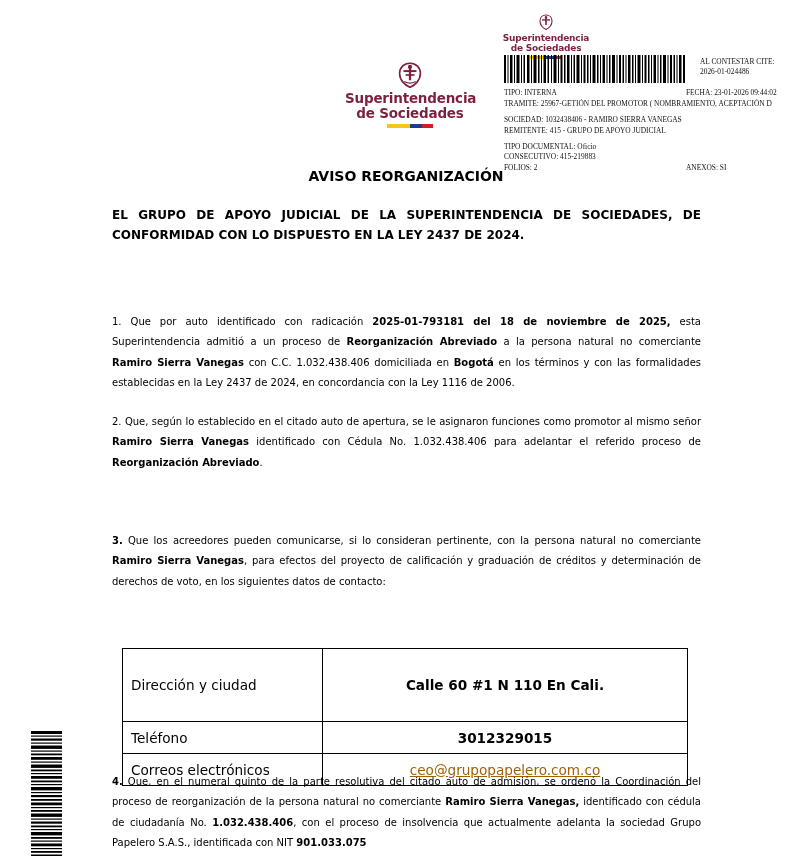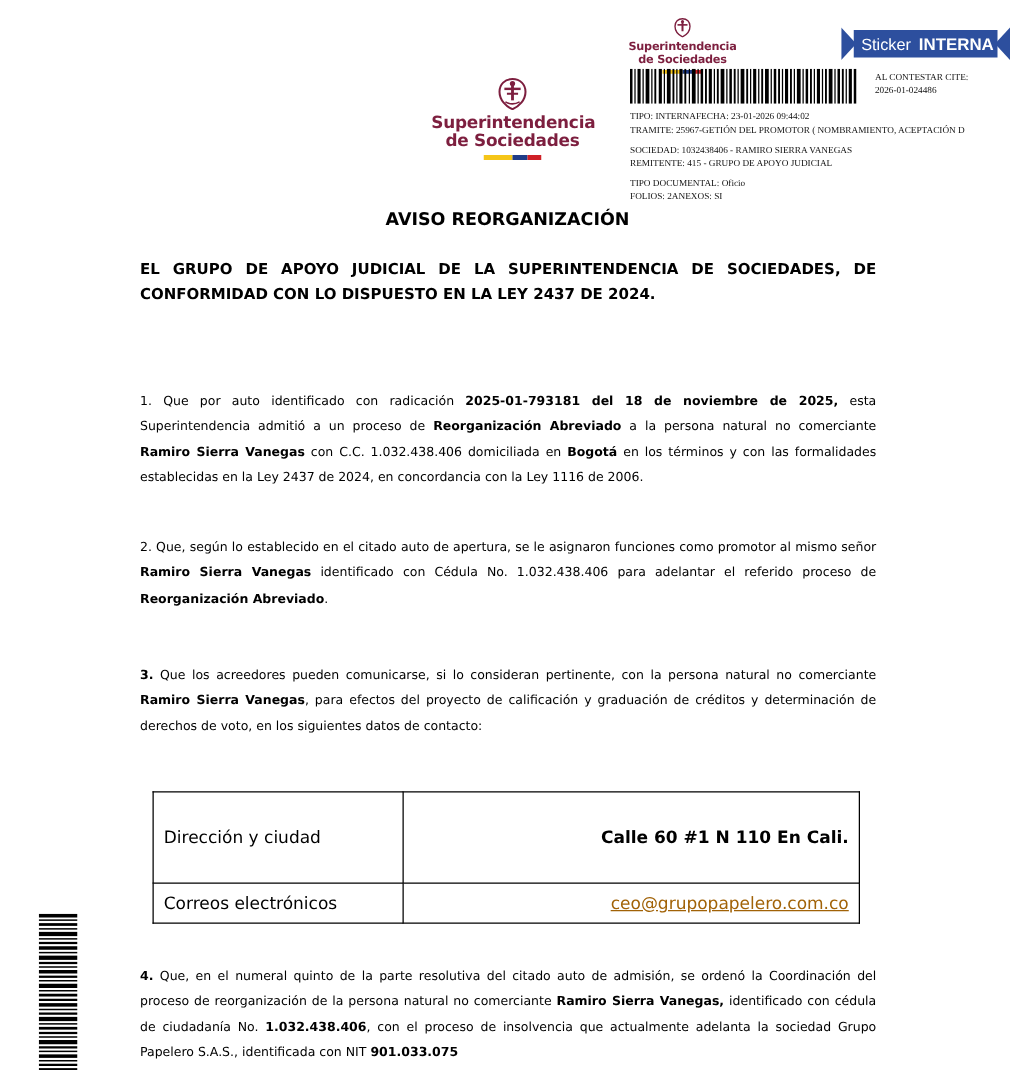--- a/index.html
+++ b/index.html
@@ -86,20 +86,21 @@
   .cite-label {
     position: absolute;
     left: 196px;
     top: 2px;
     width: 106px;
     font-size: 7.4px;
     line-height: 10px;
   }
   .si-row {
     display: flex;
+    justify-content: space-between;
   }
   .si-row .si-right { text-align: left; width: 118px; }
   .si-gap { height: 6px; }
   .si-line { white-space: nowrap; overflow: hidden; }
 
   
   .doc-title {
     position: absolute;
     left: 112px;
     top: 168px;
@@ -135,42 +136,42 @@
     left: 112px;
     width: 589px;
     font-family: "DejaVu Sans", sans-serif;
     font-size: 10px;
     line-height: 20.4px;
     text-align: justify;
     text-align-last: left;
   }
   .para b { font-weight: bold; }
   #para1 { top: 312px; }
-  #para2 { top: 429px; }
+  #para2 { top: 412px; }
   #para3 { top: 531px; }
   #para4 { top: 772px; }
 
   
   .contact-table {
     position: absolute;
     left: 122px;
-    top: 633px;
+    top: 648px;
     width: 566px;
     border-collapse: collapse;
     table-layout: fixed;
   }
   .contact-table td {
     border: 1.3px solid #000000;
     font-family: "DejaVu Sans", sans-serif;
     font-size: 13.6px;
     padding: 3px 8px;
     vertical-align: middle;
   }
   .contact-table td.c-label { width: 183px; text-align: left; }
-  .contact-table td.c-value { text-align: right; font-weight: bold; }
+  .contact-table td.c-value { text-align: center; font-weight: bold; }
   .contact-table tr.r-address td { height: 66px; }
   .contact-table tr.r-phone td { height: 25px; }
   .contact-table tr.r-email td { height: 25px; }
   .email-link {
     color: #a16207;
     text-decoration: underline;
     font-weight: normal;
     font-size: 13.6px;
   }
 
@@ -181,29 +182,20 @@
     top: 731px;
     width: 31px;
     height: 125px;
   }
 </style>
 </head>
 <body>
 
 <div id="page">
 
-  <div class="sticker-banner">
-    <svg width="135" height="30" viewBox="0 0 135 30" xmlns="http://www.w3.org/2000/svg">
-      <polygon points="0,2 12,15 0,28" fill="#2d4f9e"></polygon>
-      <polygon points="135,2 123,15 135,28" fill="#2d4f9e"></polygon>
-      <rect x="10" y="4" width="115" height="22" fill="#2d4f9e"></rect>
-      <text x="16" y="20" font-family="Liberation Sans, sans-serif" font-size="13" fill="#ffffff">Sticker</text>
-      <text x="62" y="20" font-family="Liberation Sans, sans-serif" font-size="13.5" font-weight="bold" fill="#ffffff">INTERNA</text>
-    </svg>
-  </div>
 
   <div class="logo-block sticker-logo">
     <svg class="crest" width="16" height="16" viewBox="0 0 32 32" xmlns="http://www.w3.org/2000/svg">
       <path d="M16 2 C9 2 4 7 4 14 C4 22 10 28 16 31 C22 28 28 22 28 14 C28 7 23 2 16 2 Z" fill="none" stroke="#7d1f3f" stroke-width="2.2"></path>
       <rect x="14.4" y="6" width="3.2" height="16" fill="#7d1f3f"></rect>
       <rect x="8" y="10.5" width="16" height="2.6" fill="#7d1f3f"></rect>
       <circle cx="16" cy="6.5" r="2.4" fill="#7d1f3f"></circle>
     </svg>
     <div class="logo-text">
       <div>Superintendencia</div>
@@ -290,20 +282,21 @@
     <div class="si-line">TRAMITE: 25967-GETIÓN DEL PROMOTOR ( NOMBRAMIENTO, ACEPTACIÓN D</div>
 
     <div class="si-gap"></div>
 
     <div class="si-line">SOCIEDAD: 1032438406 - RAMIRO SIERRA VANEGAS</div>
     <div class="si-line">REMITENTE: 415 - GRUPO DE APOYO JUDICIAL</div>
 
     <div class="si-gap"></div>
 
     <div class="si-line">TIPO DOCUMENTAL: Oficio</div>
+    <div class="si-line">CONSECUTIVO: 415-219883</div>
     <div class="si-row">
       <span>FOLIOS: 2</span>
       <span class="si-right">ANEXOS: SI</span>
     </div>
   </div>
 
   <div class="logo-block">
     <svg class="crest" width="26" height="26" viewBox="0 0 32 32" xmlns="http://www.w3.org/2000/svg">
       <path d="M16 1.5 C8.5 1.5 3.2 6.8 3.2 14 C3.2 22.4 9.8 28.6 16 31.2 C22.2 28.6 28.8 22.4 28.8 14 C28.8 6.8 23.5 1.5 16 1.5 Z" fill="none" stroke="#7d1f3f" stroke-width="2"></path>
       <rect x="14.6" y="5.5" width="2.8" height="17" fill="#7d1f3f"></rect>
@@ -332,20 +325,24 @@
 
   <div class="para" id="para2"><span>2. Que, según lo establecido en el citado auto de apertura, se le asignaron funciones como promotor al mismo señor </span><b>Ramiro Sierra Vanegas</b><span> identificado con Cédula No. 1.032.438.406 para adelantar el referido proceso de </span><b>Reorganización Abreviado</b><span>.</span></div>
 
   <div class="para" id="para3"><b>3.</b><span> Que los acreedores pueden comunicarse, si lo consideran pertinente, con la persona natural no comerciante </span><b>Ramiro Sierra Vanegas</b><span>, para efectos del proyecto de calificación y graduación de créditos y determinación de derechos de voto, en los siguientes datos de contacto:</span></div>
 
   <table class="contact-table">
     <tbody>
       <tr class="r-address">
         <td class="c-label">Dirección y ciudad</td>
         <td class="c-value">Calle 60 #1 N 110 En Cali.</td>
+      </tr>
+      <tr class="r-phone">
+        <td class="c-label">Teléfono</td>
+        <td class="c-value">3012329015</td>
       </tr>
       <tr class="r-email">
         <td class="c-label">Correos electrónicos</td>
         <td class="c-value"><a class="email-link" href="#">ceo@grupopapelero.com.co</a></td>
       </tr>
     </tbody>
   </table>
 
   <div class="para" id="para4"><b>4.</b><span> Que, en el numeral quinto de la parte resolutiva del citado auto de admisión, se ordenó la Coordinación del proceso de reorganización de la persona natural no comerciante </span><b>Ramiro Sierra Vanegas,</b><span> identificado con cédula de ciudadanía No. </span><b>1.032.438.406</b><span>, con el proceso de insolvencia que actualmente adelanta la sociedad Grupo Papelero S.A.S., identificada con NIT </span><b>901.033.075</b></div>
 

